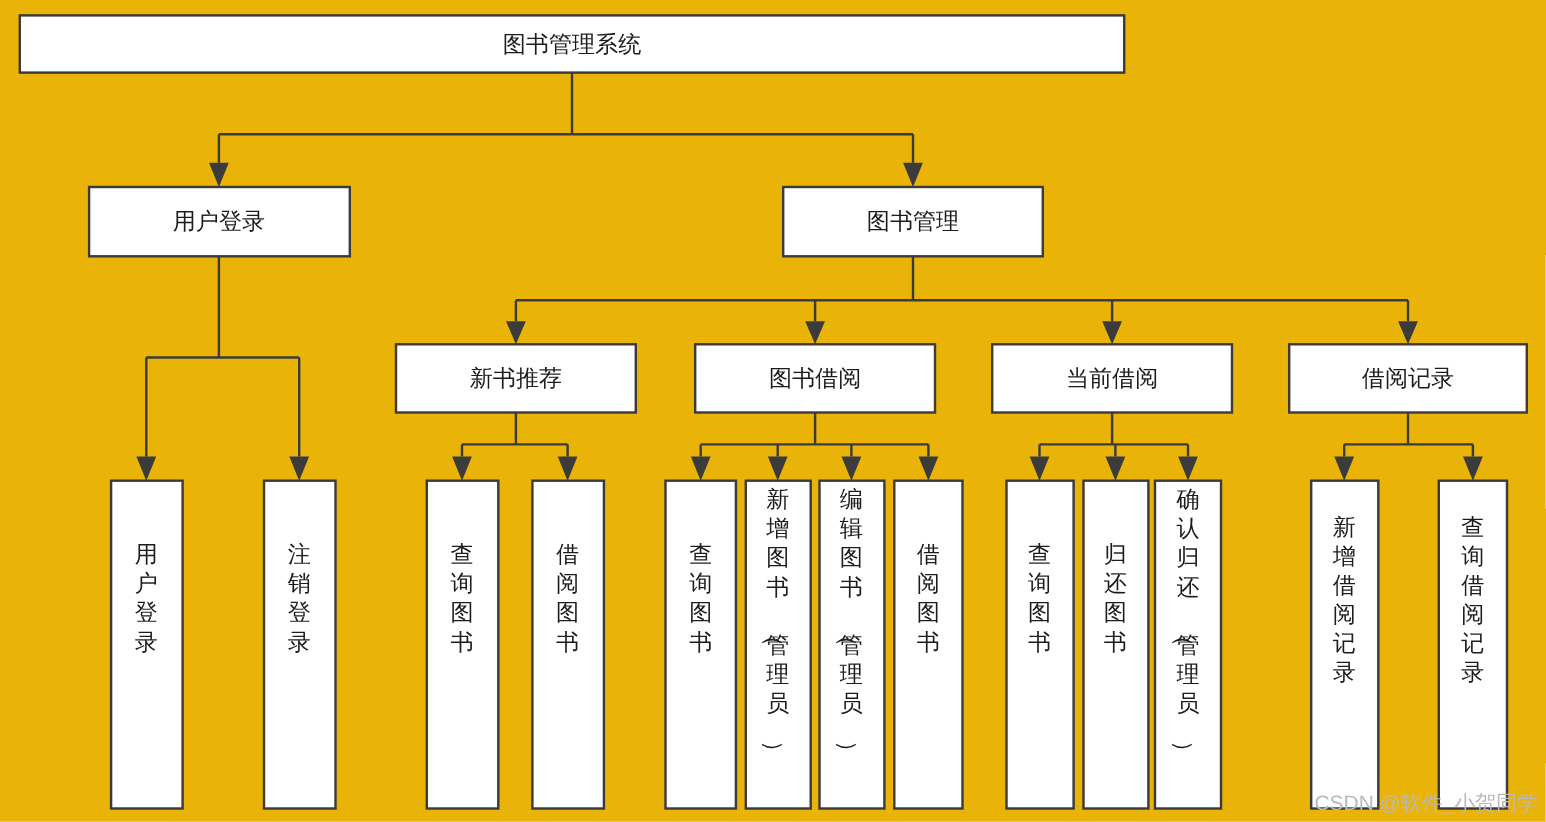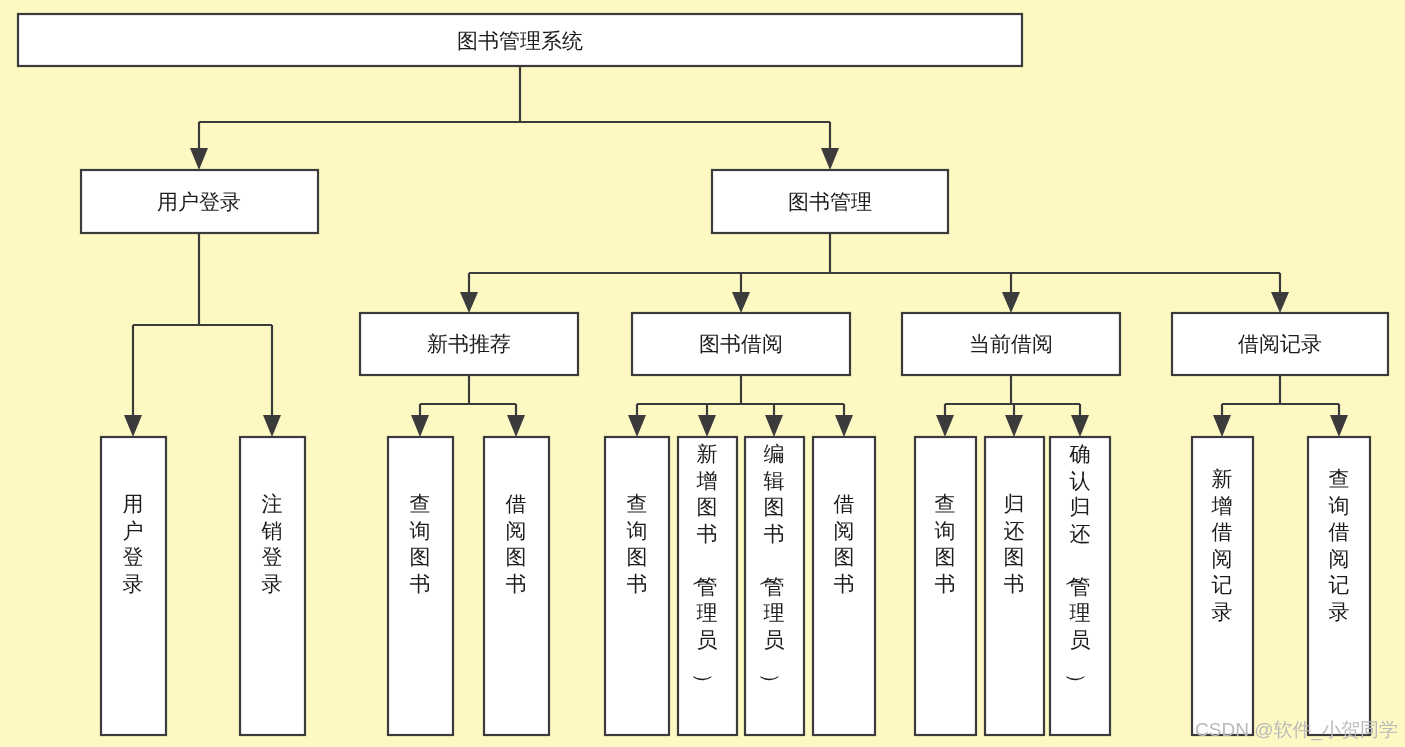--- a/index.html
+++ b/index.html
@@ -11,21 +11,21 @@
     width: 1405px;
     height: 747px;
     font-family: "Liberation Sans", "DejaVu Sans", sans-serif;
     overflow: hidden;
     position: relative;
   }
   #diagram-root {
     position: relative;
     width: 1405px;
     height: 747px;
-    background: #fef9c3;
+    background: #eab308;
   }
   svg#tree-svg {
     position: absolute;
     top: 0;
     left: 0;
     width: 1405px;
     height: 747px;
     display: block;
   }
   .node-box {

